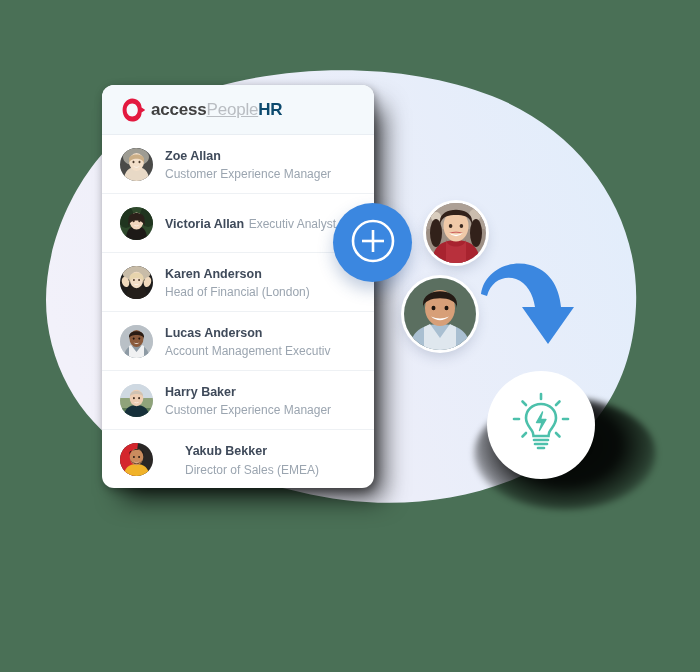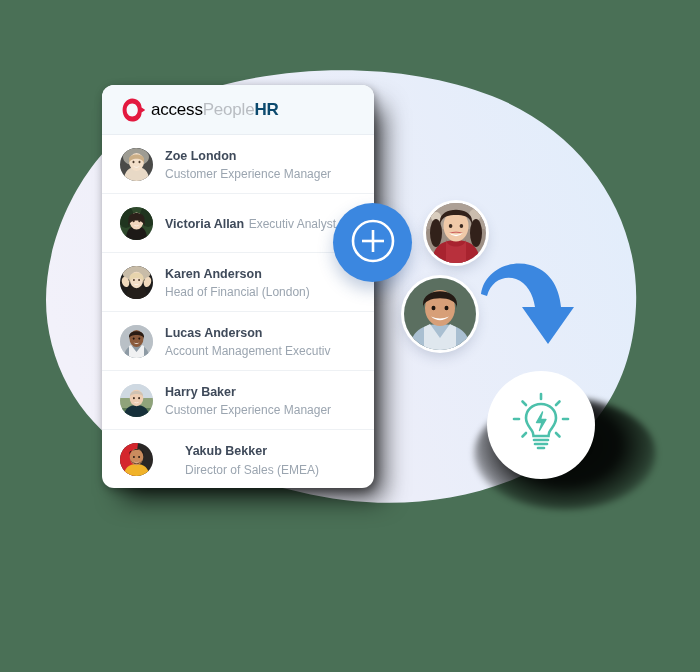--- a/index.html
+++ b/index.html
@@ -55,22 +55,22 @@
     height: 26px;
     flex: 0 0 26px;
     margin-right: 5px;
   }
   .wordmark {
     font-size: 17px;
     letter-spacing: -0.2px;
     white-space: nowrap;
     line-height: 1;
   }
-  .wm-access { color: #000000; font-weight: 400; }
-  .wm-people { color: #b9bdc2; font-weight: 400; }
+  .wm-access { color: #404040; font-weight: 700; }
+  .wm-people { color: #b9bdc2; font-weight: 400; text-decoration: underline; }
   .wm-hr     { color: #0c4a6e; font-weight: 700; }
 
   .emp-list { padding: 0; margin: 0; list-style: none; }
   .emp-row {
     display: flex;
     align-items: center;
     height: 59px;
     padding: 0 14px 0 18px;
     box-sizing: border-box;
     border-bottom: 1px solid #eef1f4;
@@ -211,21 +211,21 @@
             <ellipse cx="16" cy="9" rx="13" ry="9" fill="#9e9c93"></ellipse>
             <path d="M4 33 C4 23 9 19 16.5 19 C24 19 29 23 29 33 Z" fill="#e8d9c6"></path>
             <ellipse cx="16.5" cy="14" rx="7.5" ry="9" fill="#f3dfc9"></ellipse>
             <path d="M9 11 C9 5 24 5 24 11 L24 16 C24 9 9 9 9 16 Z" fill="#cbae86"></path>
             <ellipse cx="13.5" cy="14" rx="1" ry="1.2" fill="#4a3a2c"></ellipse>
             <ellipse cx="19.5" cy="14" rx="1" ry="1.2" fill="#4a3a2c"></ellipse>
             <path d="M13 18 Q16.5 21 20 18 Q16.5 19.8 13 18 Z" fill="#ffffff"></path>
           </svg>
         </span>
         <span class="emp-text">
-          <span class="emp-name">Zoe London</span>
+          <span class="emp-name">Zoe Allan</span>
           <span class="emp-role">Customer Experience Manager</span>
         </span>
       </li>
 
       <li class="emp-row">
         <span class="avatar">
           <svg viewBox="0 0 33 33" xmlns="http://www.w3.org/2000/svg">
             <rect width="33" height="33" fill="#2f4a2c"></rect>
             <ellipse cx="6" cy="10" rx="8" ry="11" fill="#20351f"></ellipse>
             <ellipse cx="28" cy="9" rx="8" ry="11" fill="#20351f"></ellipse>

